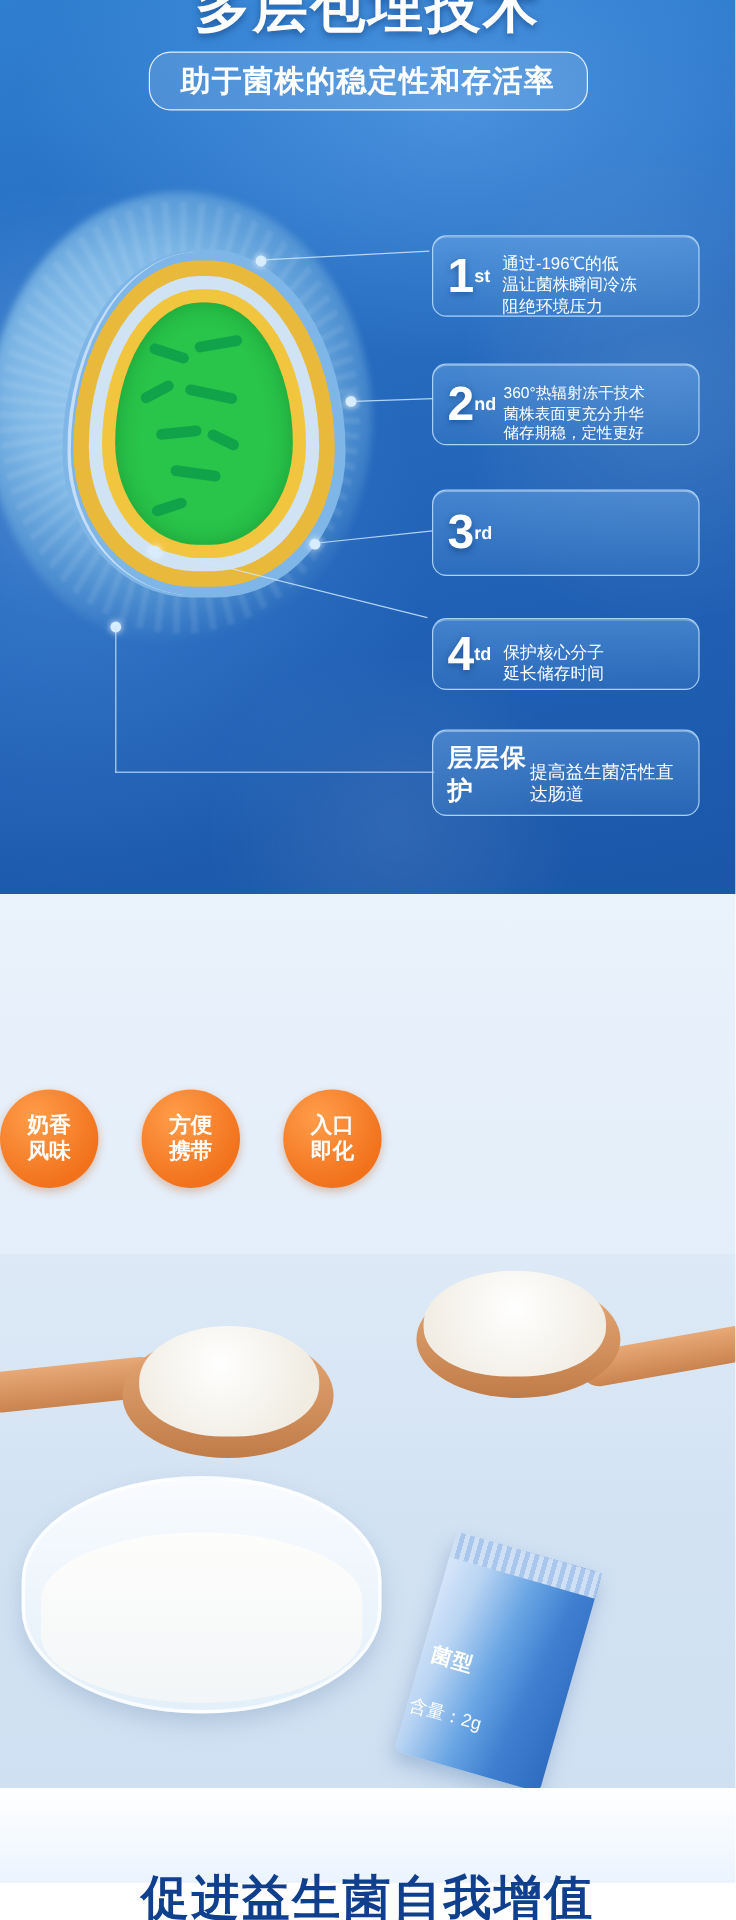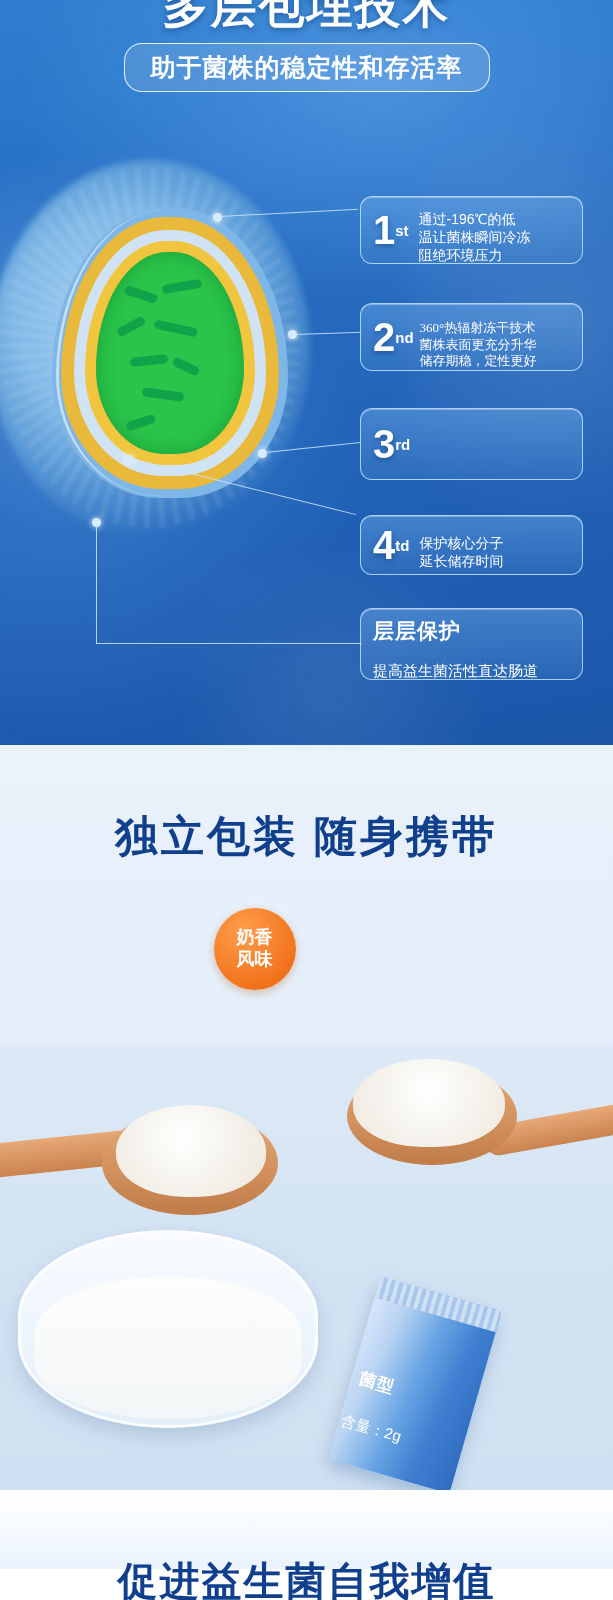--- a/index.html
+++ b/index.html
@@ -77,30 +77,30 @@
     position:absolute; display:flex; align-items:center;
     border:1px solid rgba(190,225,255,.85); border-radius:12px;
     background: linear-gradient(180deg, rgba(120,180,240,.40), rgba(70,135,205,.30));
     box-shadow: inset 0 1px 0 rgba(255,255,255,.35);
     padding:8px 12px;
   }
   .num { font-size:40px; font-weight:bold; color:#ffffff; line-height:1;
          text-shadow:0 2px 5px rgba(10,50,110,.5); }
   .ord { font-size:15px; font-weight:bold; color:#ffffff; vertical-align:top; }
   .ctext { color:#ffffff; font-size:14px; line-height:1.28; margin-left:10px; white-space:pre-line;margin-top:16px; }
-  .card5 { flex-direction:column; align-items:flex-start; }
+  .card5 { flex-direction:row; align-items:flex-start; }
   .c5head { color:#ffffff; font-size:21px; font-weight:bold; letter-spacing:1px; }
   .c5sub  { color:#ffffff; font-size:15px; margin-top:17px; }
 
   
   .sec2 { position:absolute; left:0; top:745px; width:613px; height:745px;
           background: linear-gradient(180deg,#eaf2fb 0%, #e3eefa 42%, #dbe9f7 100%); overflow:hidden; }
   .sec2-title { position:absolute; left:0; top:63px; width:613px; text-align:center;
                 font-size:43px; font-weight:bold; color:#103f8c; letter-spacing:3px; white-space:nowrap; }
-  .badges { position:absolute; left:0; top:163px; width:509px; display:flex; justify-content:center; gap:36px; }
+  .badges { position:absolute; left:0; top:163px; width:509px; display:flex; gap:36px; }
   .badge { width:82px; height:82px; border-radius:50%;
            background: radial-gradient(circle at 35% 28%, #ff9d4a, #f2721c 72%);
            box-shadow: 0 3px 8px rgba(190,90,20,.35);
            display:flex; flex-direction:column; align-items:center; justify-content:center;
            color:#fff; font-size:18px; font-weight:bold; line-height:1.22; white-space:pre-line; text-align:center; }
 
   
   .photo { position:absolute; left:0; top:300px; width:613px; height:445px;
            background: linear-gradient(180deg,#dde9f6 0%, #d2e2f3 55%, #cfe0f2 100%); overflow:hidden; }
   .bowl { position:absolute; left:18px; top:185px; width:300px; height:198px; border-radius:50%/44%;
@@ -188,21 +188,21 @@
       <span class="num">1</span>
       <span class="ord">st</span>
       <span class="ctext">通过-196℃的低
 温让菌株瞬间冷冻
 阻绝环境压力</span>
     </div>
 
     <div class="card" style="left:360px; top:303px; width:223px; height:68px;">
       <span class="num">2</span>
       <span class="ord">nd</span>
-      <span class="ctext" style="font-size:13px;margin-left:6px;font-family:Liberation Serif, serif;">360°热辐射冻干技术
+      <span class="ctext" style="font-size:13px;margin-left:6px;">360°热辐射冻干技术
 菌株表面更充分升华
 储存期稳，定性更好</span>
     </div>
 
     <div class="card" style="left:360px; top:408px; width:223px; height:72px;">
       <span class="num">3</span>
       <span class="ord">rd</span>
     </div>
 
     <div class="card" style="left:360px; top:515px; width:223px; height:60px;">
@@ -212,25 +212,28 @@
 延长储存时间</span>
     </div>
 
     <div class="card card5" style="left:360px; top:608px; width:223px; height:72px;">
       <span class="c5head">层层保护</span>
       <span class="c5sub">提高益生菌活性直达肠道</span>
     </div>
   </div>
 
   <div class="sec2">
-    <div class="sec2-title">独立包装 随身携带</div>
 
     <div class="badges">
       <div class="badge">奶香
 风味</div>
+      <div class="badge">方便
+携带</div>
+      <div class="badge">入口
+即化</div>
     </div>
 
     <div class="photo">
       <div class="bowl"></div>
       <div class="milk"></div>
 
       <div class="spoon-r">
         <div class="handle"></div>
         <div class="bowl2"></div>
         <div class="powder"></div>

